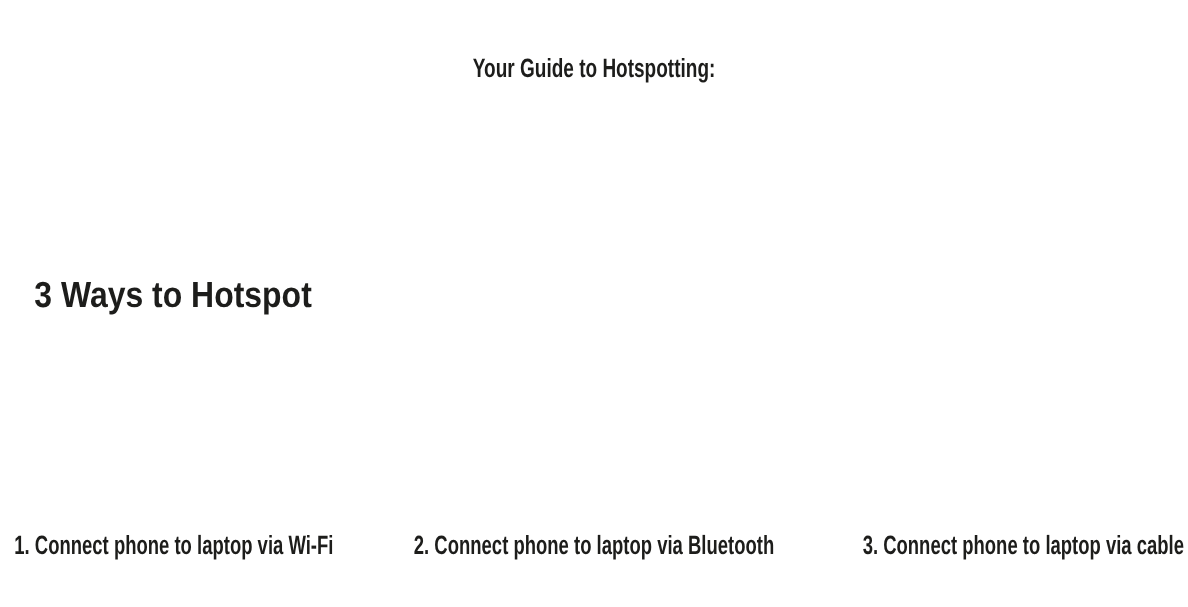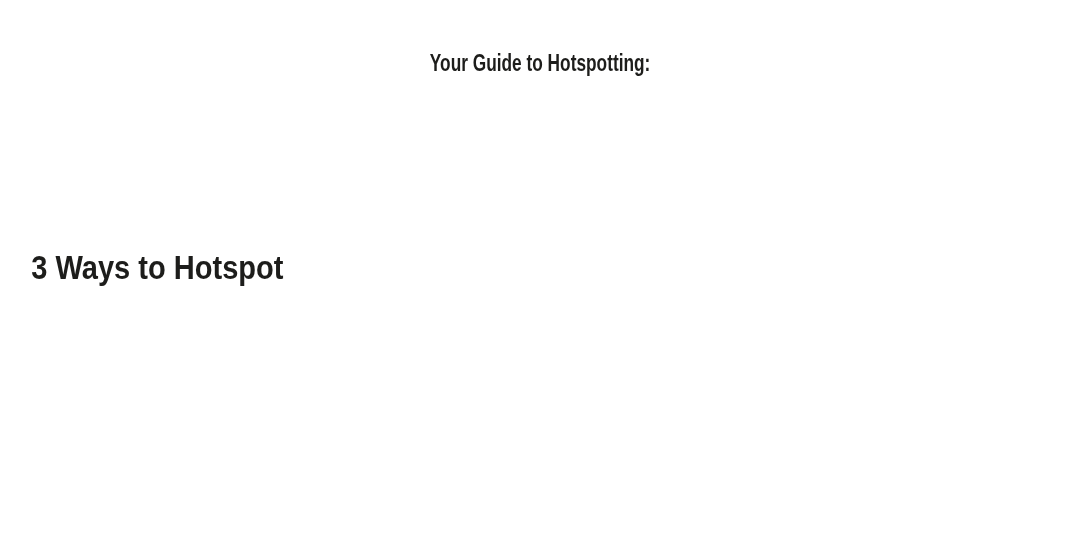--- a/index.html
+++ b/index.html
@@ -86,14 +86,25 @@
   <header class="doc-title">
     <span class="line">
       <span class="condense">Your Guide to Hotspotting:</span>
     </span>
   </header>
 
   <h2 class="section-heading">
     <span class="condense">3 Ways to Hotspot</span>
   </h2>
 
+  <div class="methods-row">
+    <div class="method method-1">
+      <span class="condense">1. Connect phone to laptop via Wi-Fi</span>
+    </div>
+    <div class="method method-2">
+      <span class="condense">2. Connect phone to laptop via Bluetooth</span>
+    </div>
+    <div class="method method-3">
+      <span class="condense">3. Connect phone to laptop via cable</span>
+    </div>
+  </div>
 
 </div>
 
 </body></html>

